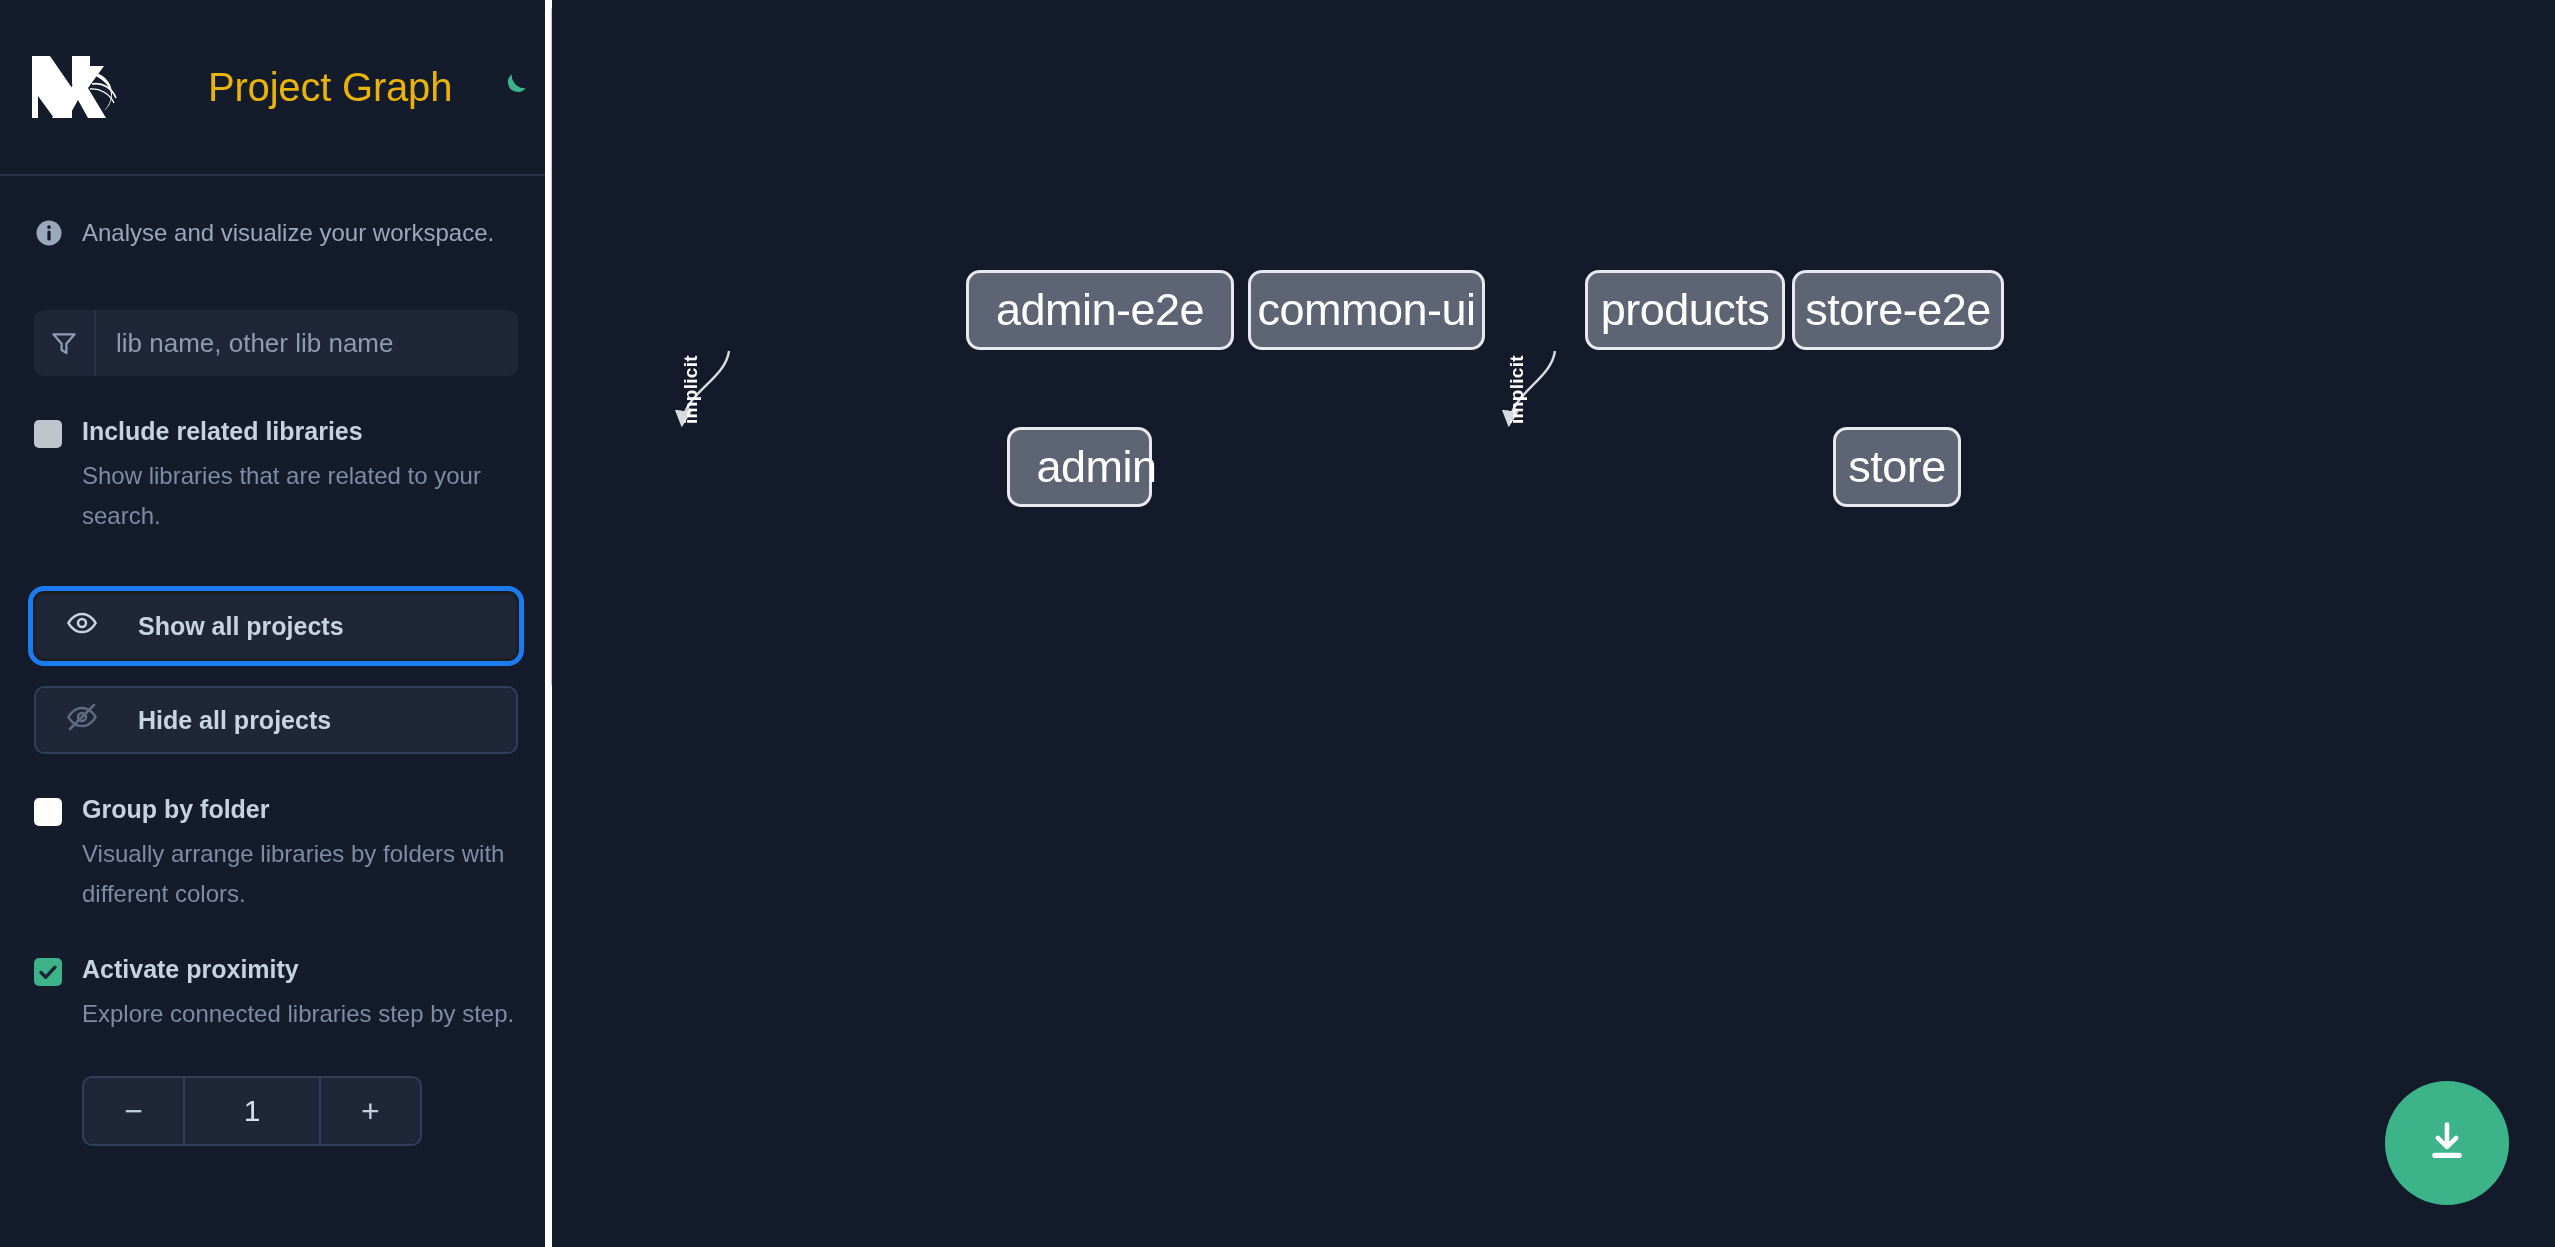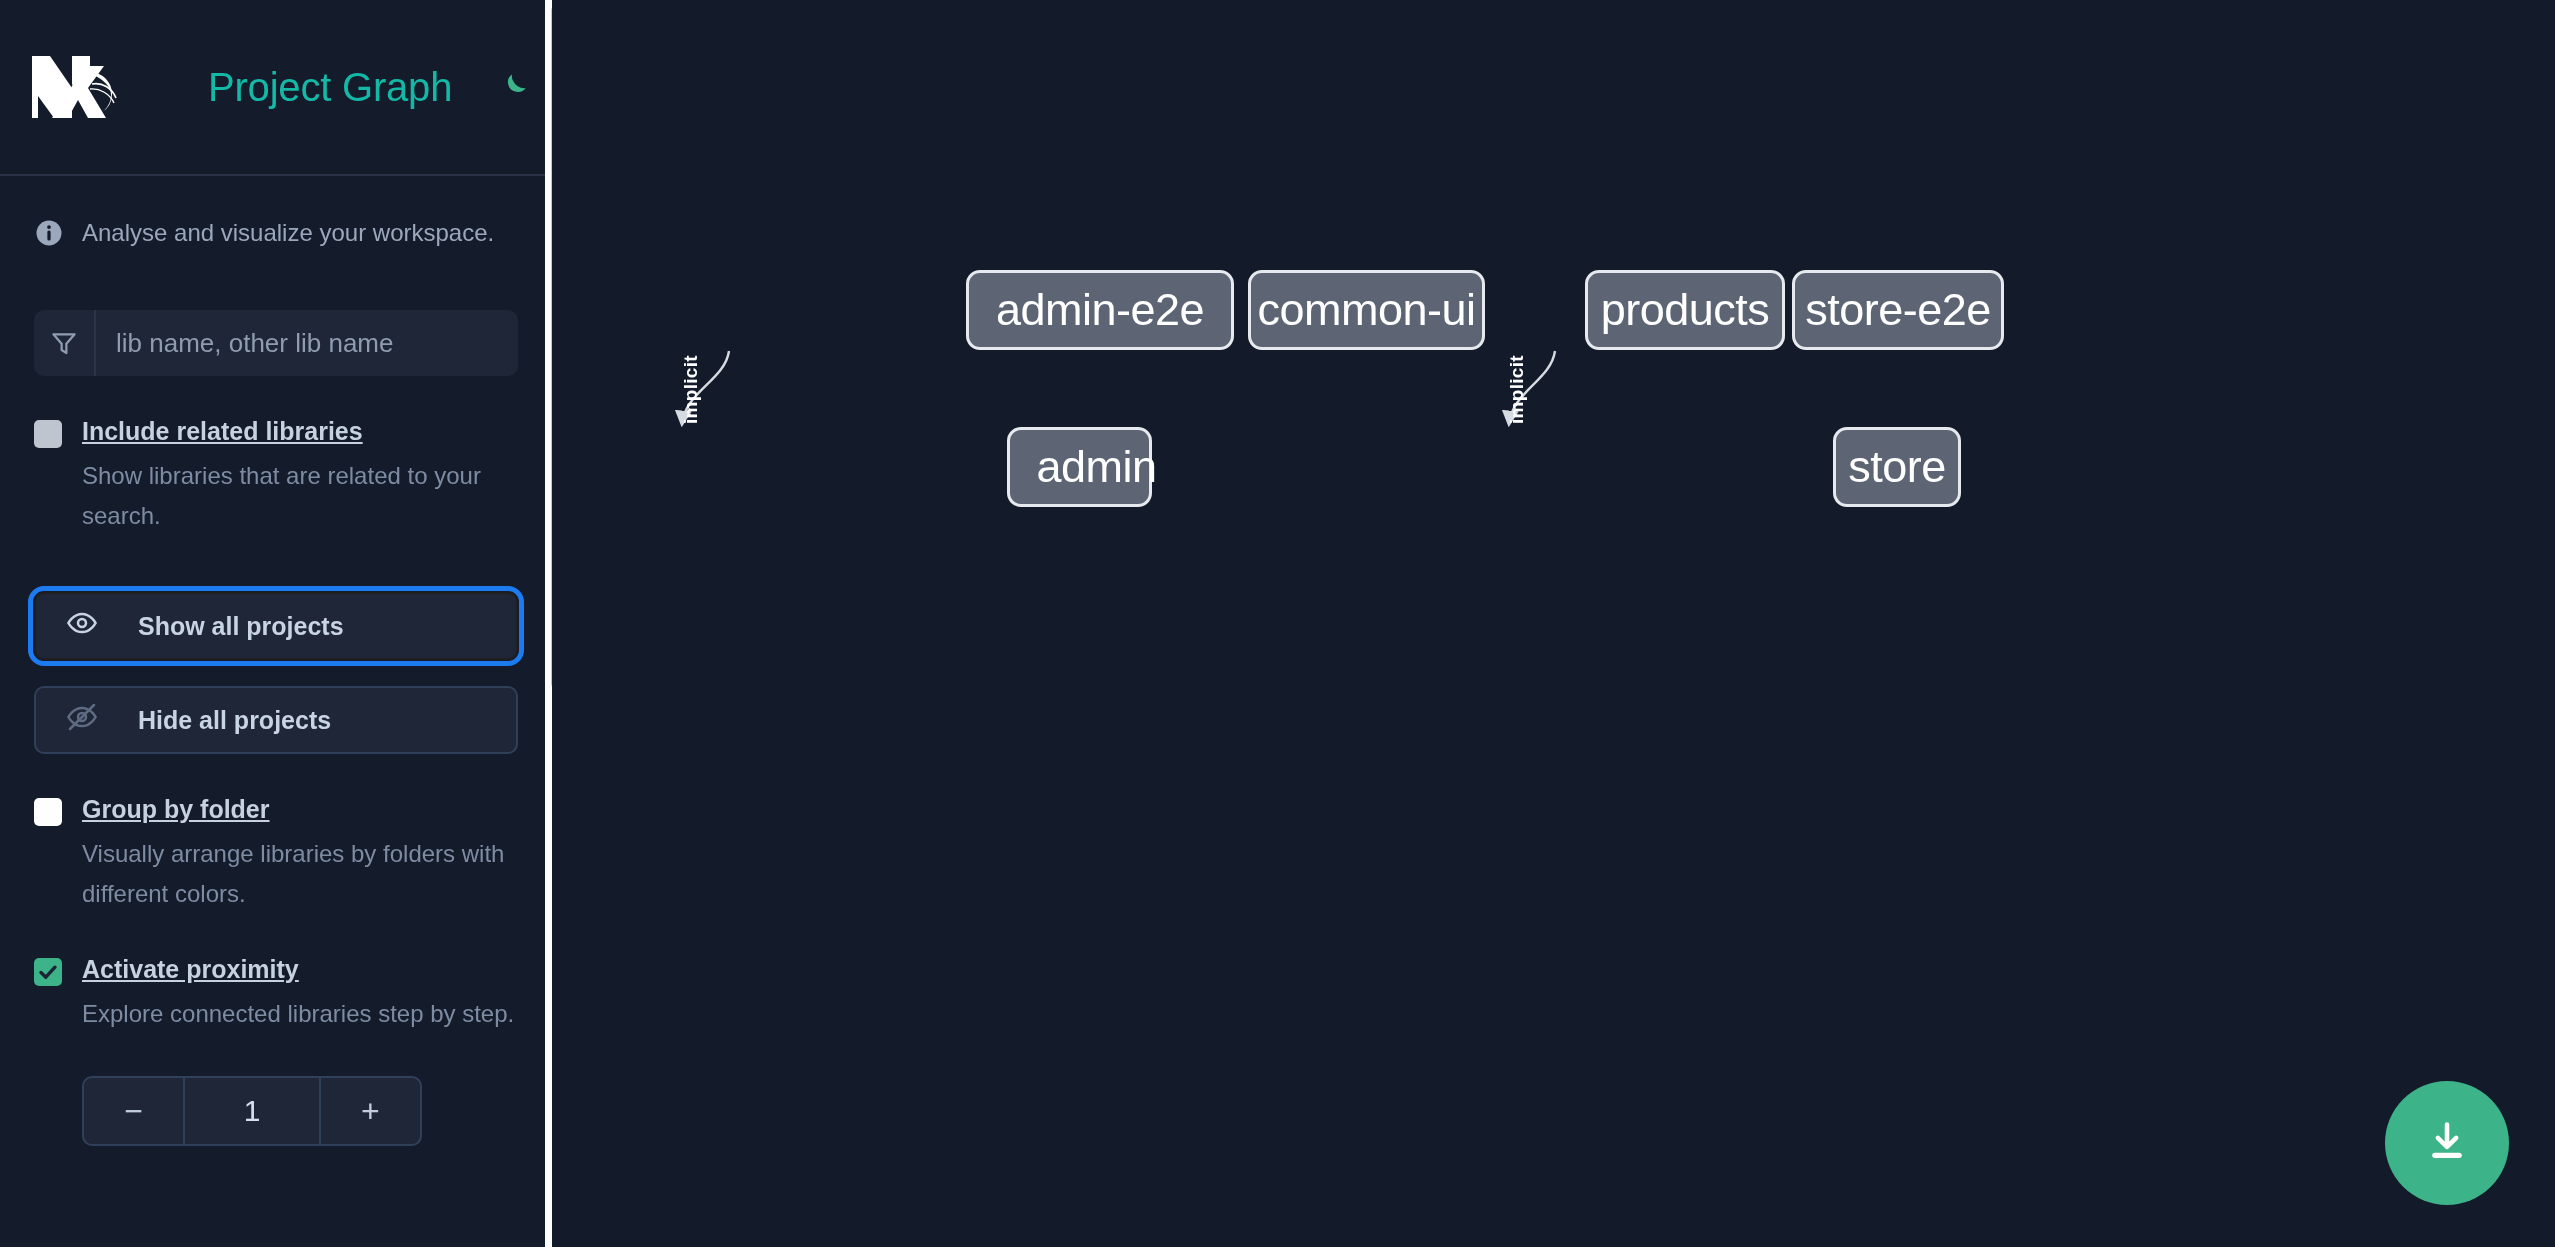--- a/index.html
+++ b/index.html
@@ -35,21 +35,21 @@
     display: flex;
     align-items: center;
     padding-left: 28px;
     border-bottom: 2px solid #2A3348;
     gap: 0;
   }
 
   .nx-logo { width: 100px; height: 78px; flex: 0 0 auto; }
 
   .app-title {
-    color: #14b8a6;
+    color: #eab308;
     font-size: 40px;
     font-weight: 400;
     margin-left: 80px;
     letter-spacing: -0.2px;
     white-space: nowrap;
   }
 
   .theme-toggle {
     margin-left: 38px;
     width: 46px; height: 46px;
@@ -117,21 +117,20 @@
   .cb.white  { background: #FFFFFF; }
   .cb.green  { background: #3CB389; }
   .cb.green svg { position: absolute; left: 3px; top: 3px; }
 
   .opt-label {
     color: #C7D2E0;
     font-size: 25px;
     font-weight: 700;
     line-height: 30px;
     white-space: nowrap;
-    text-decoration: underline;
   }
   .opt-desc {
     color: #7E8CA3;
     font-size: 24px;
     line-height: 40px;
     margin-top: 8px;
     margin-left: 48px;
     max-width: 440px;
   }
 

